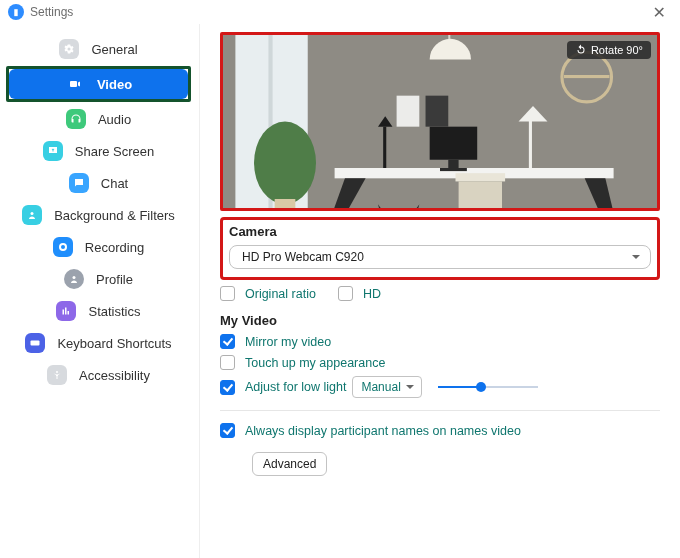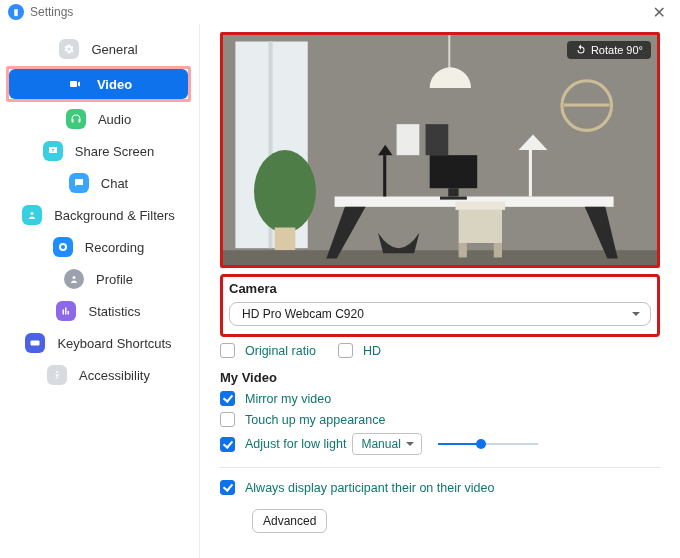--- a/index.html
+++ b/index.html
@@ -64,39 +64,39 @@
   .side-icon.cyan { background: #38cfe3; }
   .side-icon.blue { background: #39a5ff; }
   .side-icon.bluedk { background: #1f8efc; }
   .side-icon.purple { background: #8d68e8; }
   .side-icon.navy { background: #4c62e6; }
   .side-icon.grayrd { background: #9ba2ad; border-radius: 50%; }
   .side-icon svg { width: 12px; height: 12px; fill: #fff; }
   .side-item.active .side-icon { background: transparent; color: #fff; }
   .side-item.active .side-icon svg { fill: #fff; }
   .highlight-box {
-    border: 3px solid #fca5a5;
+    border: 3px solid #14532d;
     border-radius: 2px;
     padding: 0;
   }
   .sidebar .highlight-box { margin: 0 -2px; }
   .highlight-box .side-item { margin: 0; border-radius: 6px; }
 
   .content {
     flex: 1;
     padding: 8px 20px 8px 20px;
     overflow: hidden;
   }
   .preview-wrap {
     border: 3px solid #d31717;
     border-radius: 2px;
   }
   .preview {
     position: relative;
-    height: 230px;
+    height: 173px;
     width: 100%;
     overflow: hidden;
   }
   .preview .rotate-btn {
     position: absolute;
     top: 6px; right: 6px;
     background: rgba(40,40,40,0.85);
     color: #fff;
     font-size: 11px;
     padding: 3px 8px;
@@ -423,21 +423,21 @@
             <span class="fill"></span>
             <span class="thumb"></span>
         </span>
       </div>
     </div>
 
     <hr class="sep">
 
     <div class="row">
       <span class="checkbox checked"></span>
-      <span>Always display participant their on their video</span>
+      <span>Always display participant names on names video</span>
     </div>
 
     <div style="margin-top:14px;padding-left:32px;">
       <span class="adv-btn">
         <span>Advanced</span>
       </span>
     </div>
 
   </div>
 </div>

